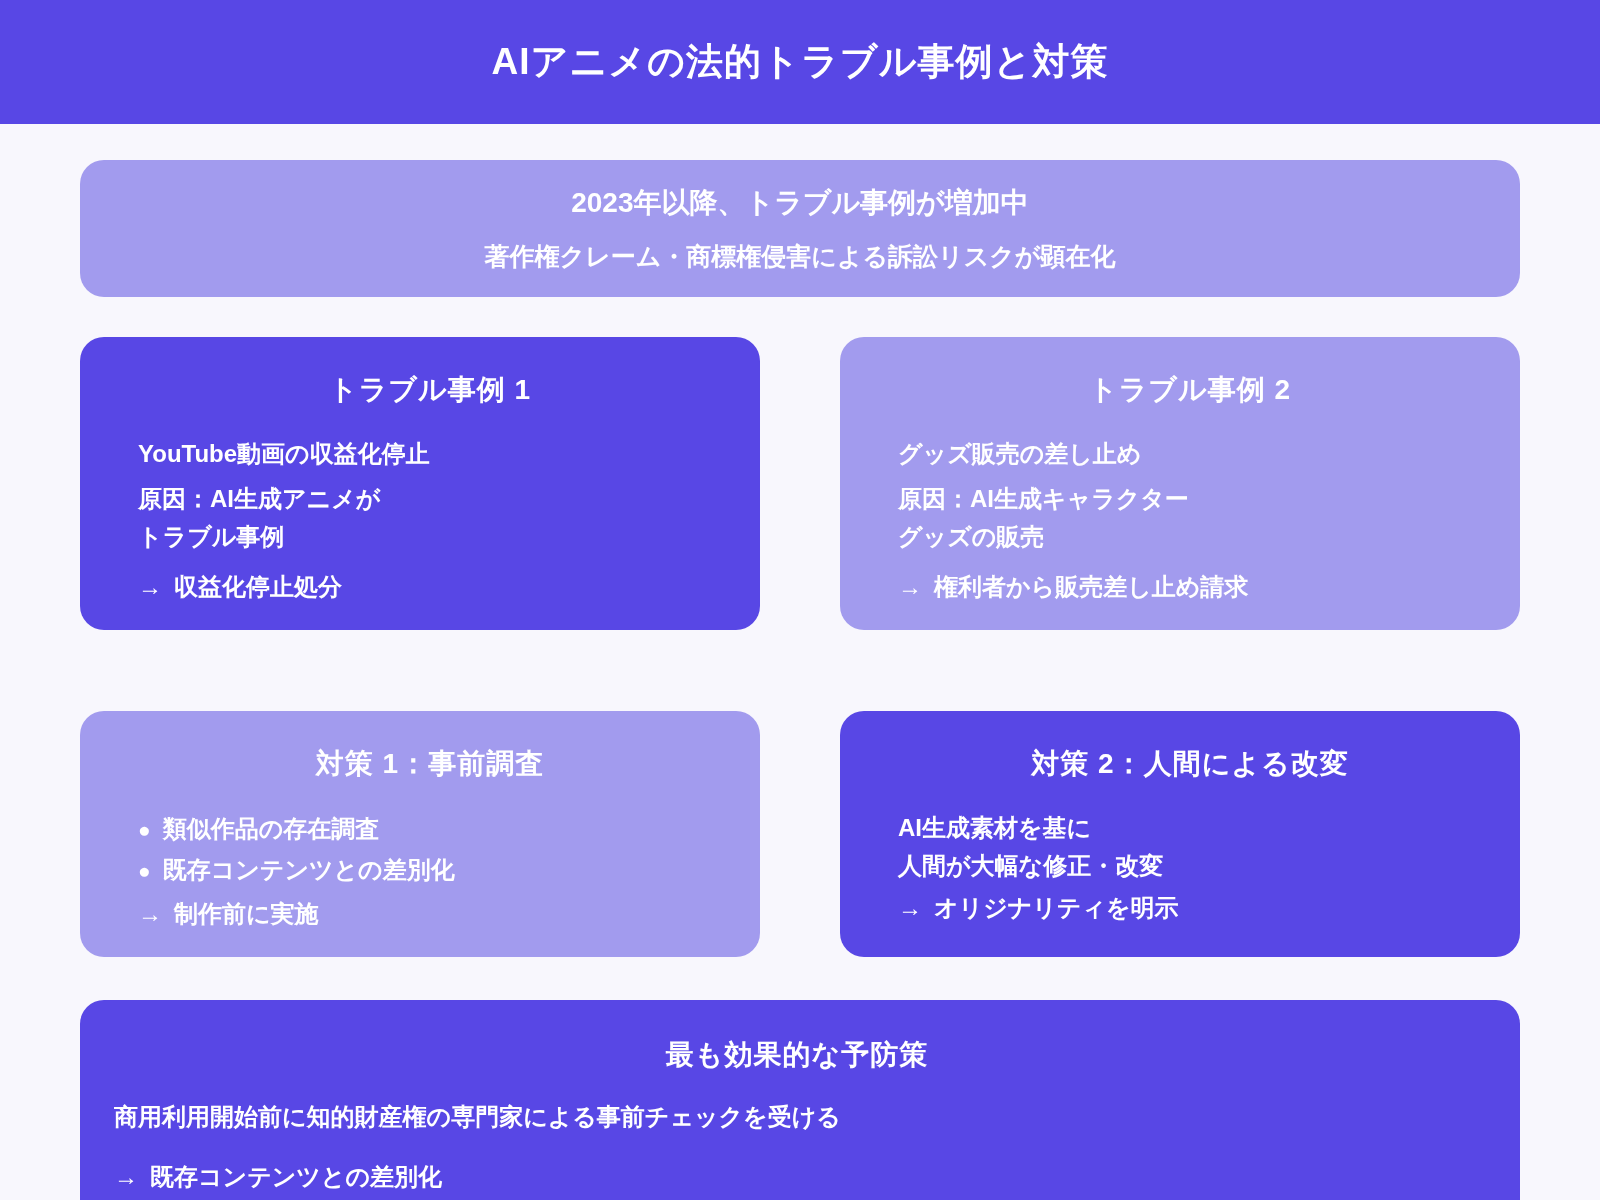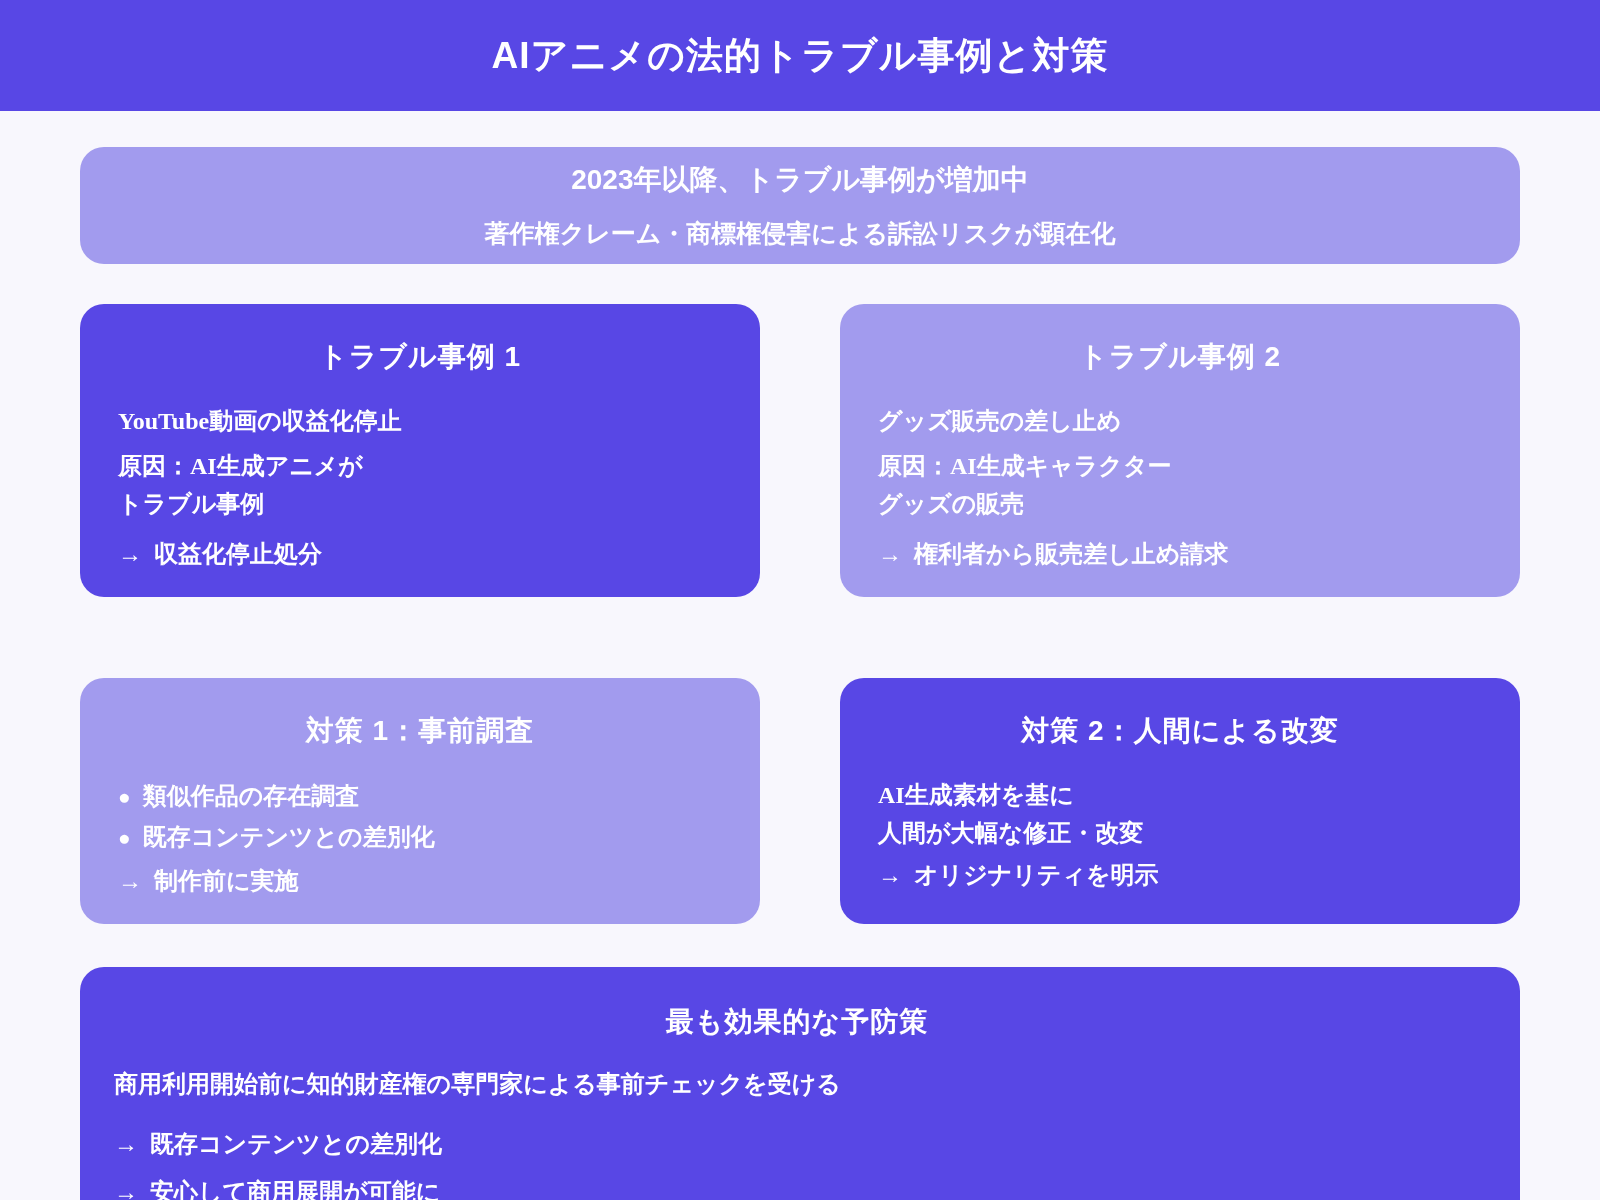--- a/index.html
+++ b/index.html
@@ -9,57 +9,57 @@
     --text_on_color: #ffffff;
   }
   * { box-sizing: border-box; margin: 0; padding: 0; }
   html, body {
     width: 1600px; height: 1200px;
     background: var(--background);
     font-family: "Liberation Sans", "DejaVu Sans", sans-serif;
     overflow: hidden;
   }
   .header {
-    height: 111px;
+    height: 124px;
     background: var(--primary);
     display: flex; align-items: center; justify-content: center;
   }
   .header h1 {
     color: var(--text_on_color);
     font-size: 37px; font-weight: 700; letter-spacing: 1px;
   }
   .content { padding: 0 80px; }
   .banner {
-    margin-top: 36px; height: 117px;
+    margin-top: 36px; height: 137px;
     background: var(--secondary);
     border-radius: 24px;
     display: flex; flex-direction: column; align-items: center; justify-content: center;
     color: var(--text_on_color); text-align: center;
   }
   .banner .line1 { font-size: 28px; font-weight: 700; margin-bottom: 18px; }
   .banner .line2 { font-size: 25px; font-weight: 700; }
   .grid-row {
     margin-top: 40px;
     display: grid; grid-template-columns: 1fr 1fr; column-gap: 80px;
   }
   .card {
     border-radius: 24px;
     color: var(--text_on_color);
-    padding: 28px 38px 24px 38px;
+    padding: 28px 38px 24px 58px;
   }
   .card.dark { background: var(--primary); }
   .card.light { background: var(--secondary); }
   .card.row1 { min-height: 268px; }
   .card.row2 { min-height: 217px; margin-top: 41px; }
   .card h2 {
     font-size: 28px; font-weight: 700; text-align: center;
     margin: 6px 0 26px 0; letter-spacing: 1px;
   }
   .card .body p {
-    font-size: 24px; font-weight: 700; line-height: 38px; font-family: Liberation Serif, serif;
+    font-size: 24px; font-weight: 700; line-height: 38px;
   }
   .card .body .para { margin-bottom: 7px; }
   .arrow-line { display: flex; align-items: baseline; margin-top: 12px; }
   .arrow-line .arrow-glyph { margin-right: 12px; font-weight: 700; font-size: 24px; }
   .bullet-line { display: flex; align-items: baseline; line-height: 40px !important; }
   .bullet-line .bullet-glyph { margin-right: 12px; font-size: 21px; }
   .conclusion {
     margin-top: 43px; min-height: 230px;
     background: var(--primary);
     border-radius: 24px;

